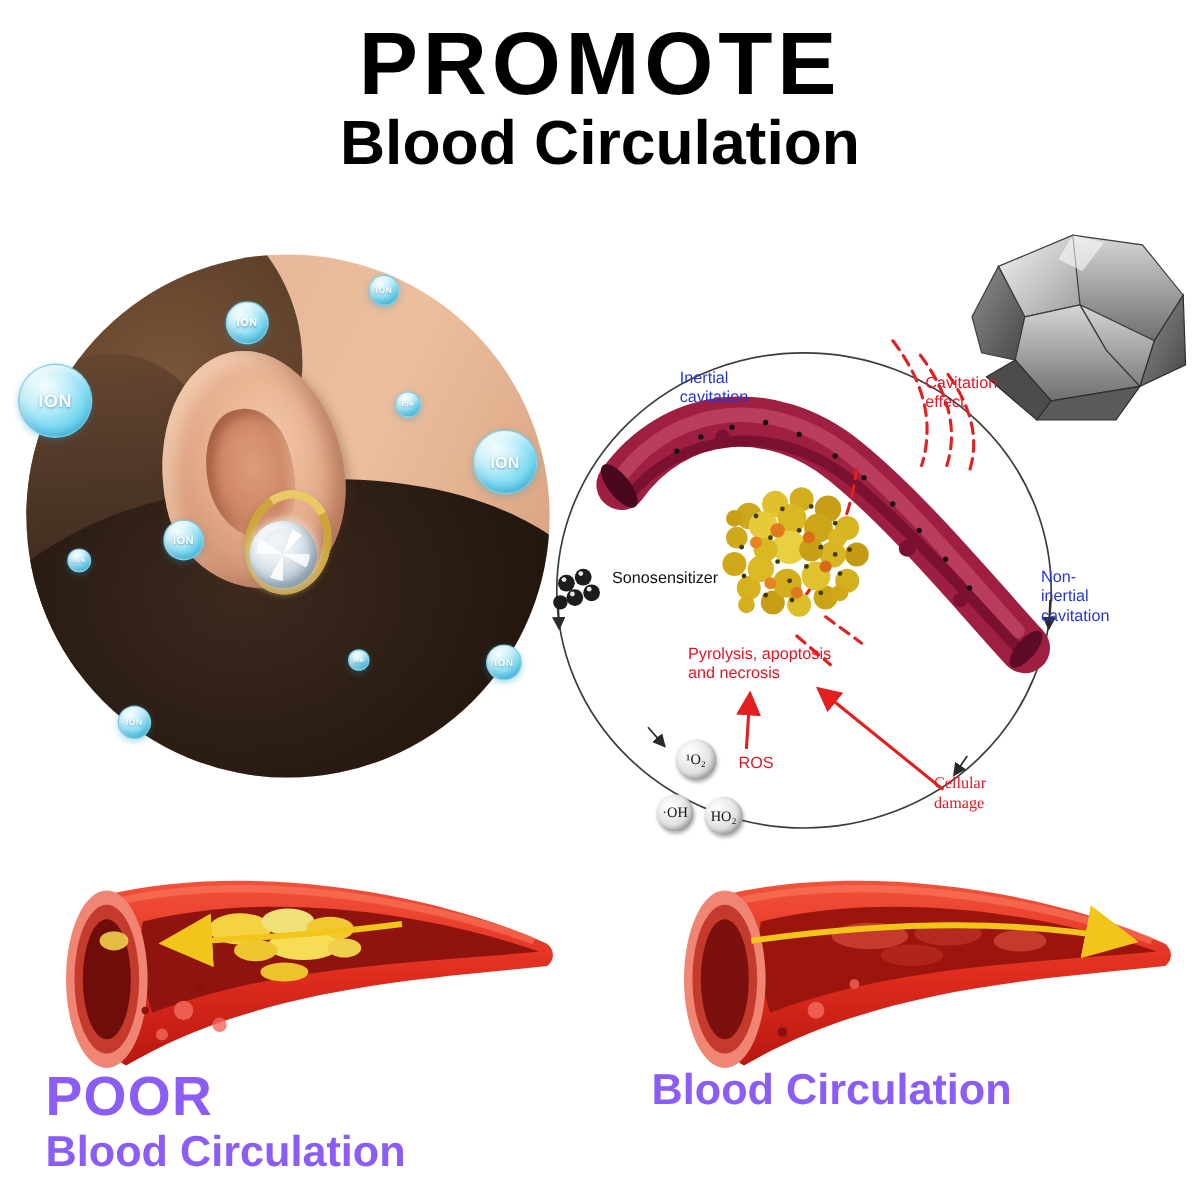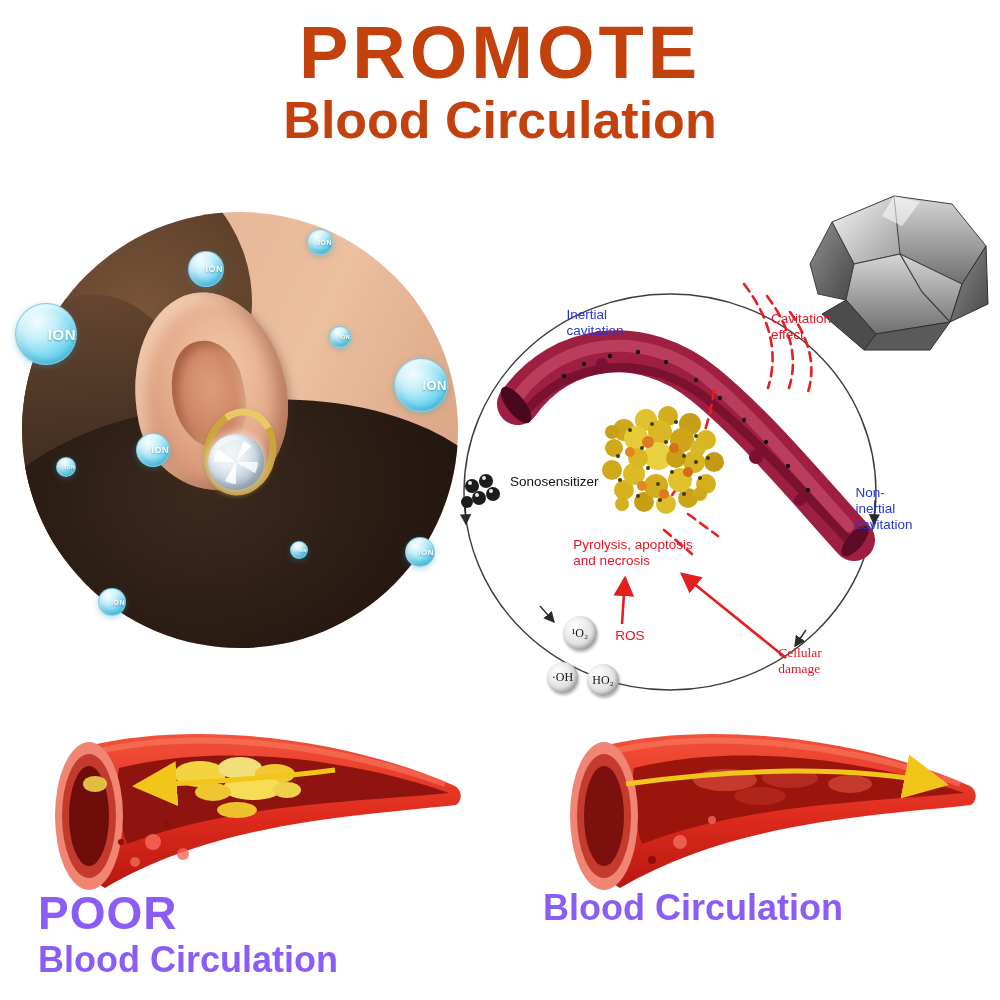--- a/index.html
+++ b/index.html
@@ -1,20 +1,20 @@
 <!DOCTYPE html>
 <html><head>
 <meta charset="utf-8">
 <style>
   html,body{margin:0;padding:0;background:#fff;}
   .page{position:relative;width:1000px;height:1000px;background:#ffffff;overflow:hidden;
         font-family:"Liberation Sans",sans-serif;}
 
   
-  .header{position:absolute;left:0;top:14px;width:100%;text-align:center;color:#c2410c;}
+  .header{position:absolute;left:0;top:14px;width:100%;text-align:center;color:#000000;}
   .title{font-size:74px;font-weight:800;letter-spacing:4px;line-height:1.05;}
   .subtitle{font-size:52px;font-weight:600;line-height:1.1;}
 
   
   .photo{position:absolute;left:22px;top:212px;width:436px;height:436px;border-radius:50%;overflow:hidden;
          background:linear-gradient(115deg,#caa88c 0%,#e5b697 25%,#ecbf9f 55%,#dba684 85%);}
   .hair-a{position:absolute;left:-70px;top:-60px;width:300px;height:300px;border-radius:50%;
           background:radial-gradient(circle at 60% 60%,#7a563a 0%,#5d3f2a 55%,#46301f 100%);transform:rotate(-20deg);}
   .hair-c{position:absolute;left:-50px;top:80px;width:210px;height:270px;border-radius:50%;
           background:linear-gradient(160deg,#6b4a33,#3c2a1e 70%);transform:rotate(18deg);}
@@ -37,21 +37,21 @@
   .crystal::after{content:"";position:absolute;inset:6px;border-radius:50%;
        background:conic-gradient(from 20deg,rgba(255,255,255,.95) 0 25deg,rgba(200,215,225,.15) 25deg 70deg,
         rgba(255,255,255,.8) 70deg 100deg,rgba(190,205,218,.2) 100deg 160deg,rgba(255,255,255,.85) 160deg 190deg,
         rgba(200,215,225,.15) 190deg 250deg,rgba(255,255,255,.8) 250deg 285deg,rgba(190,205,218,.2) 285deg 360deg);}
 
   
   .ion-bubble{position:absolute;border-radius:50%;z-index:5;
       background:radial-gradient(circle at 35% 28%,#f3fdff 0%,#c8f0fa 30%,#7fdbf2 60%,#3db8dd 100%);
       box-shadow:0 2px 6px rgba(40,150,190,.35),inset 0 -3px 6px rgba(30,140,180,.45),inset 2px 3px 5px rgba(255,255,255,.9);
       border:1px solid rgba(120,205,230,.85);
-      display:flex;align-items:center;justify-content:flex-end;
+      display:flex;align-items:center;justify-content:center;
       color:#ffffff;font-weight:700;letter-spacing:.5px;text-shadow:0 1px 2px rgba(20,110,150,.6);}
 
   
   .diagram{position:absolute;left:452px;top:272px;width:486px;height:436px;}
   .diagram svg{position:absolute;left:0;top:0;width:100%;height:100%;}
   .dash{stroke:#e31f1f;stroke-width:2.6;fill:none;stroke-dasharray:9 6;stroke-linecap:round;}
   .dlabel{position:absolute;transform:translate(-50%,-50%);text-align:left;font-size:13.5px;font-weight:400;
           line-height:1.18;white-space:pre-line;z-index:3;}
   .dl-blue{color:#2636d6;}
   .dl-red{color:#e81425;}
@@ -270,21 +270,21 @@
 
       <path d="M170 352 L173 306" stroke="#e31f1f" stroke-width="2.6" fill="none" marker-end="url(#d-ar)"></path>
       <path d="M334 386 L230 302" stroke="#e31f1f" stroke-width="2.6" fill="none" marker-end="url(#d-ar)"></path>
     </svg>
 
     <div class="dlabel dl-blue" style="left:143px;top:51px;">Inertial
 cavitation</div>
     <div class="dlabel dl-red" style="left:349px;top:55px;">Cavitation
 effect</div>
     <div class="dlabel dl-black" style="left:58px;top:210px;">Sonosensitizer</div>
-    <div class="dlabel dl-blue" style="left:432px;top:225px;margin-top:12px;">Non-inertial
+    <div class="dlabel dl-blue" style="left:444px;top:225px;">Non-inertial
 cavitation</div>
     <div class="dlabel dl-red" style="left:181px;top:281px;">Pyrolysis, apoptosis
 and necrosis</div>
     <div class="dlabel dl-red" style="left:178px;top:364px;">ROS</div>
     <div class="dlabel dl-red" style="left:348px;top:389px;font-family:Liberation Serif, serif;">Cellular
 damage</div>
 
     <div class="ball" style="left:111px;top:344px;width:34px;height:34px;">¹O₂</div>
     <div class="ball" style="left:95px;top:390px;width:31px;height:31px;">·OH</div>
     <div class="ball" style="left:135px;top:392px;width:32px;height:32px;">HO₂</div>

